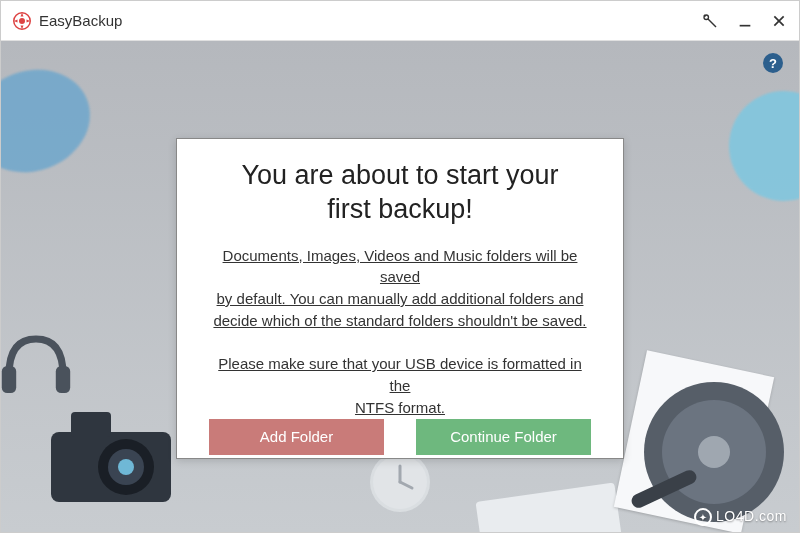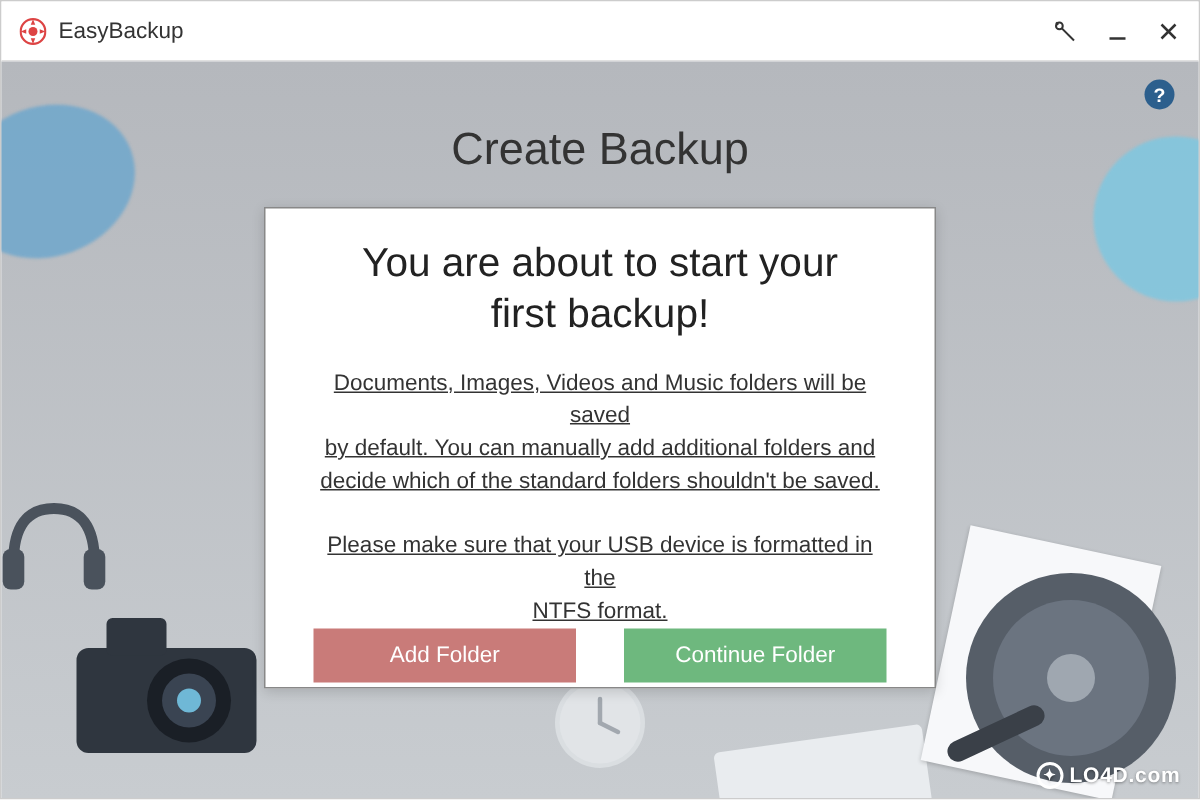--- a/index.html
+++ b/index.html
@@ -27,21 +27,21 @@
     .clock-bg { position: absolute; left: 50%; bottom: 20px; transform: translateX(-50%); width: 60px; height: 60px; background: #dfe3e6; border-radius: 50%; opacity: 0.8;}
     
     .dialog { position: absolute; top: 97px; left: 50%; transform: translateX(-50%); width: 448px; height: 321px; background: #fff; border: 1px solid #888; box-shadow: 0 2px 8px rgba(0,0,0,0.15); display: flex; flex-direction: column; align-items: center; padding: 20px 32px 22px 32px; }
     .dialog-title { font-size: 27px; font-weight: 300; text-align: center; color: #222; line-height: 1.25; margin-bottom: 18px; white-space: pre-line;}
     .dialog-body { font-size: 15px; font-weight: 300; text-align: center; color: #333; line-height: 1.45; white-space: pre-line; text-decoration: underline;}
     .dialog-buttons { margin-top: auto; display: flex; gap: 32px; width: 100%; }
     .btn { flex: 1; height: 36px; display: flex; align-items: center; justify-content: center; color: #fff; font-size: 15px; font-weight: 300; cursor: pointer; border: none; }
     .btn-red { background: #c97b79; }
     .btn-green { background: #6eb87e; }
     
-    .watermark { position: absolute; bottom: 6px; right: 12px; color: #fff; font-size: 14px; font-weight: 700; text-shadow: 0 1px 2px rgba(0,0,0,.4); letter-spacing: 0.5px; margin-top: 27px;}
+    .watermark { position: absolute; bottom: 6px; right: 12px; color: #fff; font-size: 14px; font-weight: 400; text-shadow: 0 1px 2px rgba(0,0,0,.4); letter-spacing: 0.5px; margin-top: 27px;}
     .wm-globe { width: 18px; height: 18px; border: 2px solid #fff; border-radius: 50%; display: inline-flex; align-items: center; justify-content: center; margin-right: 4px; vertical-align: middle; font-size: 10px;}
     
     
     .camera { position:absolute; bottom: 20px; left: 30px; width: 160px; height: 110px;}
     .hdd { position:absolute; bottom: -10px; right: 10px; width: 180px; height: 180px;}
     .headphones { position:absolute; bottom: 130px; left: -10px; width: 90px; height: 90px;}
     .keyboard { position:absolute; bottom: -20px; right: 180px; width: 140px; height: 60px; background:#e9ecef; transform: rotate(-8deg); border-radius:4px;}
     .paper { position:absolute; bottom: 10px; right: 40px; width: 130px; height: 160px; background:#f7f8fa; transform: rotate(12deg); box-shadow: 0 1px 3px rgba(0,0,0,.2);}
     .bars { position:absolute; bottom: 20px; right: 70px; display:flex; gap:4px; align-items:flex-end; transform: rotate(12deg);}
     .bars span{ width:10px; background:#3b6a8e;}
@@ -124,21 +124,20 @@
 
     <div class="clock-bg">
       <svg viewBox="0 0 60 60" width="60" height="60">
           <circle cx="30" cy="30" r="27" fill="#e8ebee"></circle>
           <line x1="30" y1="30" x2="30" y2="14" stroke="#9aa0a8" stroke-width="3" stroke-linecap="round"></line>
           <line x1="30" y1="30" x2="42" y2="36" stroke="#9aa0a8" stroke-width="3" stroke-linecap="round"></line>
         </svg>
     </div>
 
     <div class="help-icon">?</div>
-    <div class="page-title">Create Backup</div>
 
     <div class="dialog">
       <div class="dialog-title">You are about to start your
 first backup!</div>
       <div class="dialog-body">Documents, Images, Videos and Music folders will be saved
 by default. You can manually add additional folders and
 decide which of the standard folders shouldn't be saved.
 
 Please make sure that your USB device is formatted in the
 NTFS format.</div>

